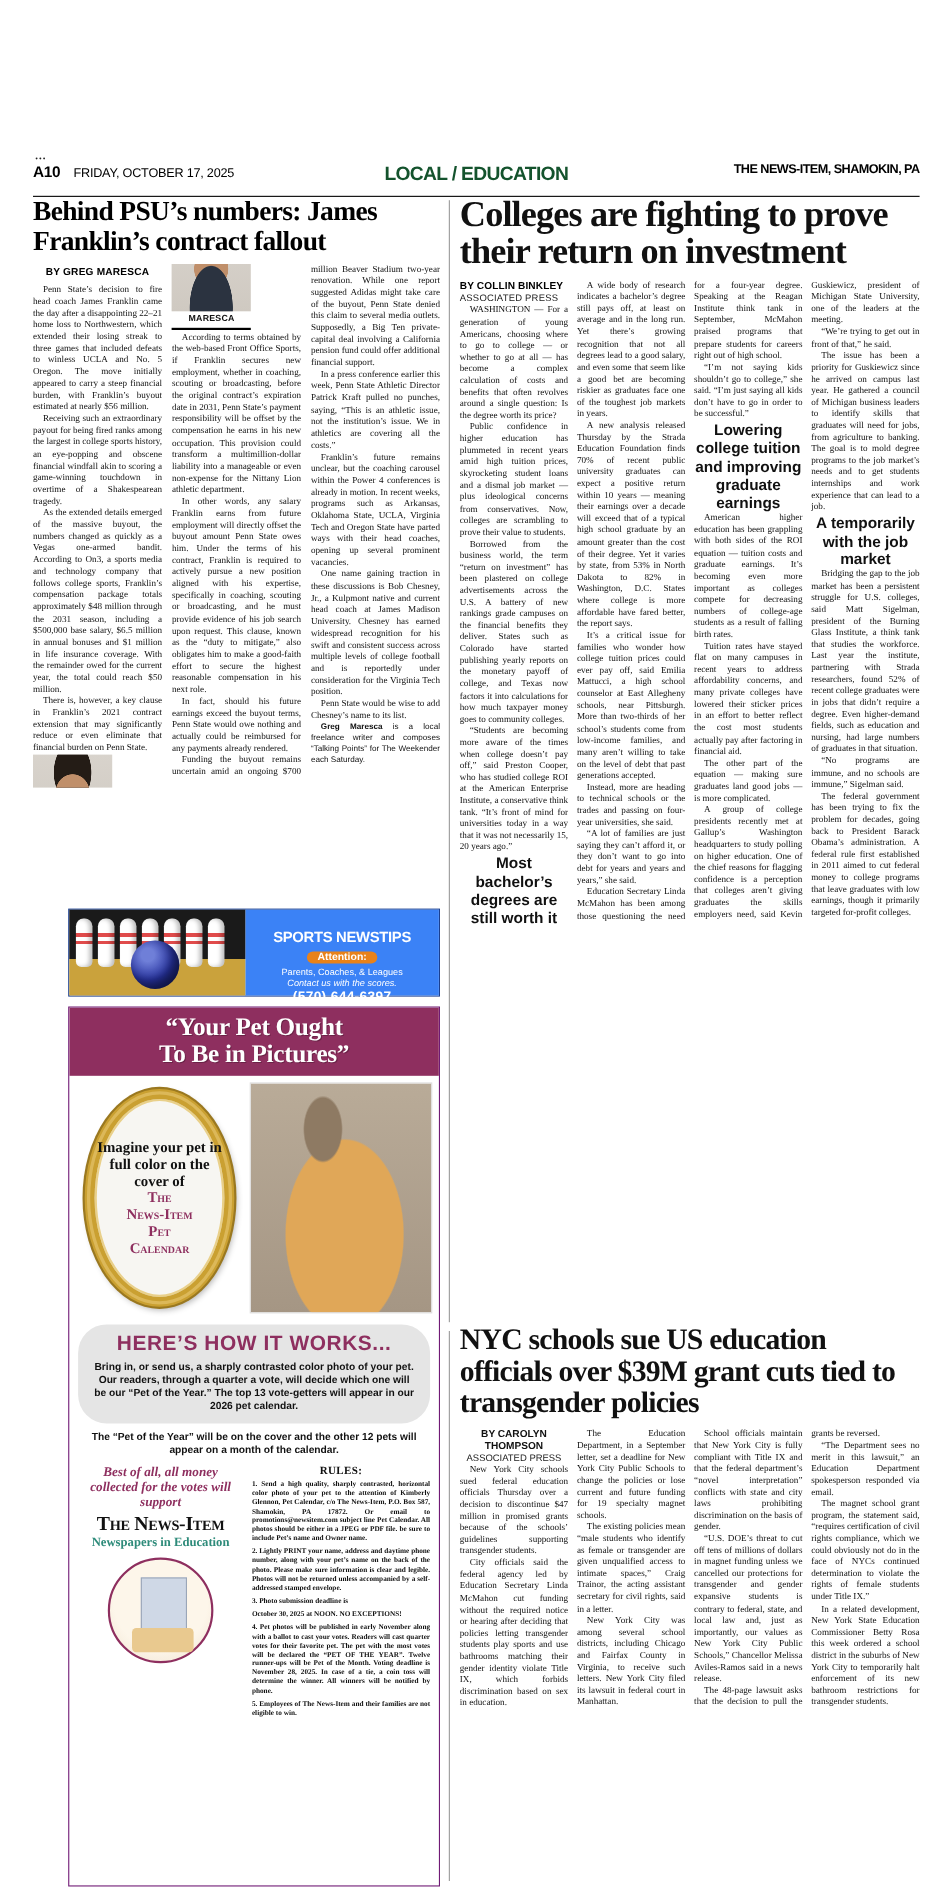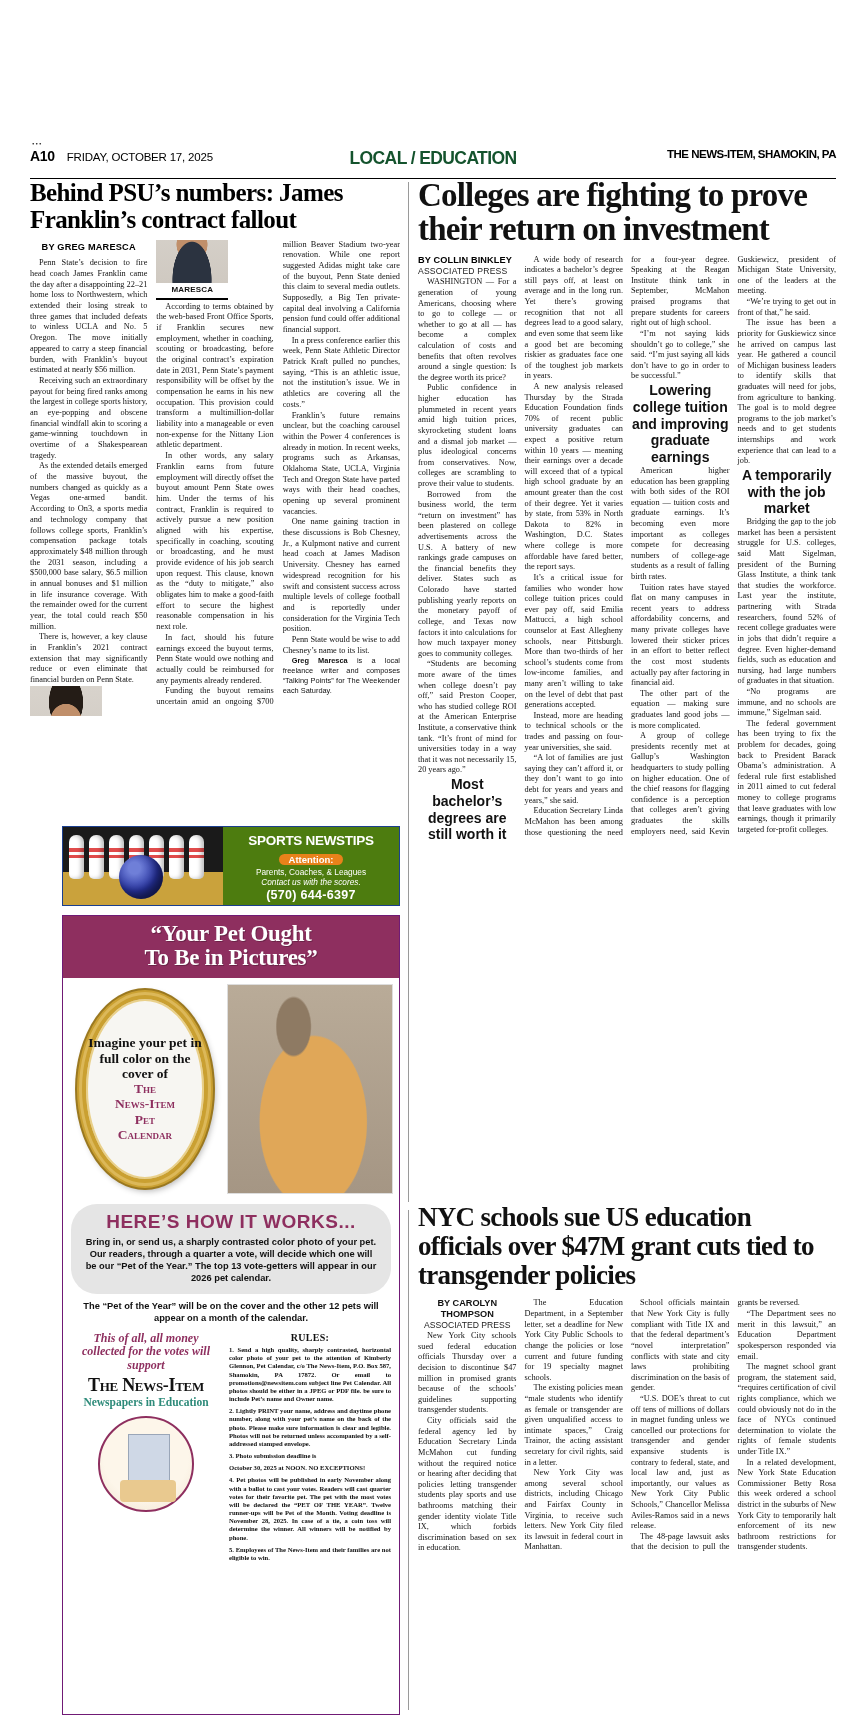--- a/index.html
+++ b/index.html
@@ -95,22 +95,22 @@
     background: linear-gradient(#fff 0 30%, #e04b4b 30% 38%, #fff 38% 46%, #e04b4b 46% 52%, #fff 52% 100%);
     border-radius:7px 7px 5px 5px;
     box-shadow: inset -3px 0 4px rgba(0,0,0,.25);
   }
   .ball {
     position:absolute; width:44px; height:44px; border-radius:50%; left:56px; top:28px;
     background: radial-gradient(circle at 35% 30%, #6f7fd8 0 14%, #2733a0 55%, #131a5c 100%);
     box-shadow: inset -6px -6px 10px rgba(0,0,0,.45);
   }
   .ad-sports .txt {
-    flex:1; background:#4d7c0f; color:#fff; text-align:center;
-    font-family:"Liberation Sans", sans-serif; padding:6px 4px 0 4px;
+    flex:1; background:#3b82f6; color:#fff; text-align:center;
+    font-family:"Liberation Sans", sans-serif; padding:17px 4px 0 4px;
   }
   .ad-sports .t1 { font-weight:bold; font-size:13.5px; letter-spacing:-0.3px; line-height:1.15; }
   .ad-sports .t2 {
     display:inline-block; background:#e8821a; color:#fff; font-weight:bold;
     font-size:9.5px; border-radius:9px; padding:0px 10px; margin:1px 0 1px 0;
   }
   .ad-sports .t3 { font-size:8.3px; line-height:1.22; }
   .ad-sports .t4 { font-size:8.3px; font-style:italic; line-height:1.22; }
   .ad-sports .t5 { font-weight:bold; font-size:12.5px; letter-spacing:0.3px; margin-top:1px; }
 
@@ -353,21 +353,21 @@
     </div>
 
     <div class="pet-how">
       <h3>HERE’S HOW IT WORKS...</h3>
       <p>Bring in, or send us, a sharply contrasted color photo of your pet. Our readers, through a quarter a vote, will decide which one will be our “Pet of the Year.”  The top 13 vote-getters will appear in our 2026 pet calendar.</p>
     </div>
     <div class="pet-how2">The “Pet of the Year” will be on the cover and the other 12 pets will appear on a month of the calendar.</div>
 
     <div class="pet-bottom">
       <div class="pet-left">
-        <div class="pet-script">This of all, all money collected for the votes will support</div>
+        <div class="pet-script">Best of all, all money collected for the votes will support</div>
         <div class="pet-ni">The News-Item</div>
         <div class="pet-nie">Newspapers in Education</div>
         <div class="pet-emblem"></div>
       </div>
       <div class="pet-rules">
         <div class="rt">RULES:</div>
         <p>1. Send a high quality, sharply contrasted, horizontal color photo of your pet to the attention of Kimberly Glennon, Pet Calendar, c/o The News-Item, P.O. Box 587, Shamokin, PA 17872. Or email to promotions@newsitem.com subject line Pet Calendar. All photos should be either in a JPEG or PDF file. be sure to include Pet’s name and Owner name.</p>
         <p>2. Lightly PRINT your name, address and daytime phone number, along with your pet’s name on the back of the photo.  Please make sure information is clear and legible. Photos will not be returned unless accompanied by a self-addressed stamped envelope.</p>
         <p>3. Photo submission deadline is</p>
         <p>October 30, 2025 at NOON.  NO EXCEPTIONS!</p>
@@ -405,21 +405,21 @@
       <p>“We’re trying to get out in front of that,” he said.</p>
       <p>The issue has been a priority for Guskiewicz since he arrived on campus last year. He gathered a council of Michigan business leaders to identify skills that graduates will need for jobs, from agriculture to banking. The goal is to mold degree programs to the job market’s needs and to get students internships and work experience that can lead to a job.</p>
       <p class="subhead">A temporarily with the job market</p>
       <p>Bridging the gap to the job market has been a persistent struggle for U.S. colleges, said Matt Sigelman, president of the Burning Glass Institute, a think tank that studies the workforce. Last year the institute, partnering with Strada researchers, found 52% of recent college graduates were in jobs that didn’t require a degree. Even higher-demand fields, such as education and nursing, had large numbers of graduates in that situation.</p>
       <p>“No programs are immune, and no schools are immune,” Sigelman said.</p>
       <p>The federal government has been trying to fix the problem for decades, going back to President Barack Obama’s administration. A federal rule first established in 2011 aimed to cut federal money to college programs that leave graduates with low earnings, though it primarily targeted for-profit colleges.</p>
     </div>
   </div>
 
   <div class="nyc-pkg">
-    <h1 class="hl-nyc">NYC schools sue US education officials over $47M grant cuts tied to transgender policies</h1>
+    <h1 class="hl-nyc">NYC schools sue US education officials over $39M grant cuts tied to transgender policies</h1>
 
     <div class="cols4">
       <p class="noind byline-c">BY CAROLYN</p>
       <p class="noind byline-c">THOMPSON</p>
       <p class="noind ap-c">ASSOCIATED PRESS</p>
       <p>New York City schools sued federal education officials Thursday over a decision to discontinue $47 million in promised grants because of the schools’ guidelines supporting transgender students.</p>
       <p>City officials said the federal agency led by Education Secretary Linda McMahon cut funding without the required notice or hearing after deciding that policies letting transgender students play sports and use bathrooms matching their gender identity violate Title IX, which forbids discrimination based on sex in education.</p>
       <p>The Education Department, in a September letter, set a deadline for New York City Public Schools to change the policies or lose current and future funding for 19 specialty magnet schools.</p>
       <p>The existing policies mean “male students who identify as female or transgender are given unqualified access to intimate spaces,” Craig Trainor, the acting assistant secretary for civil rights, said in a letter.</p>
       <p>New York City was among several school districts, including Chicago and Fairfax County in Virginia, to receive such letters. New York City filed its lawsuit in federal court in Manhattan.</p>

